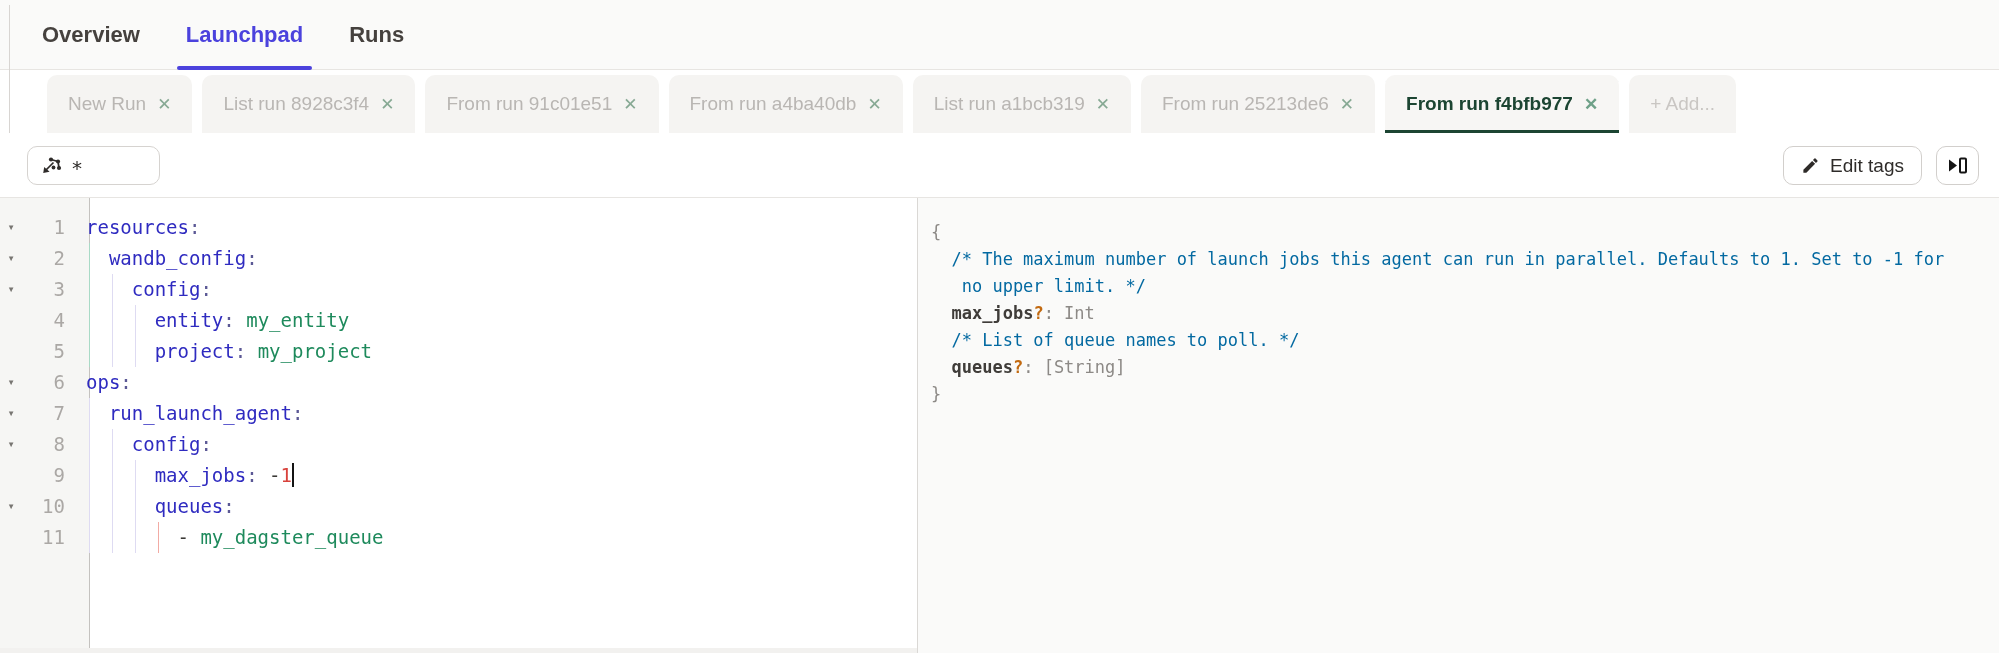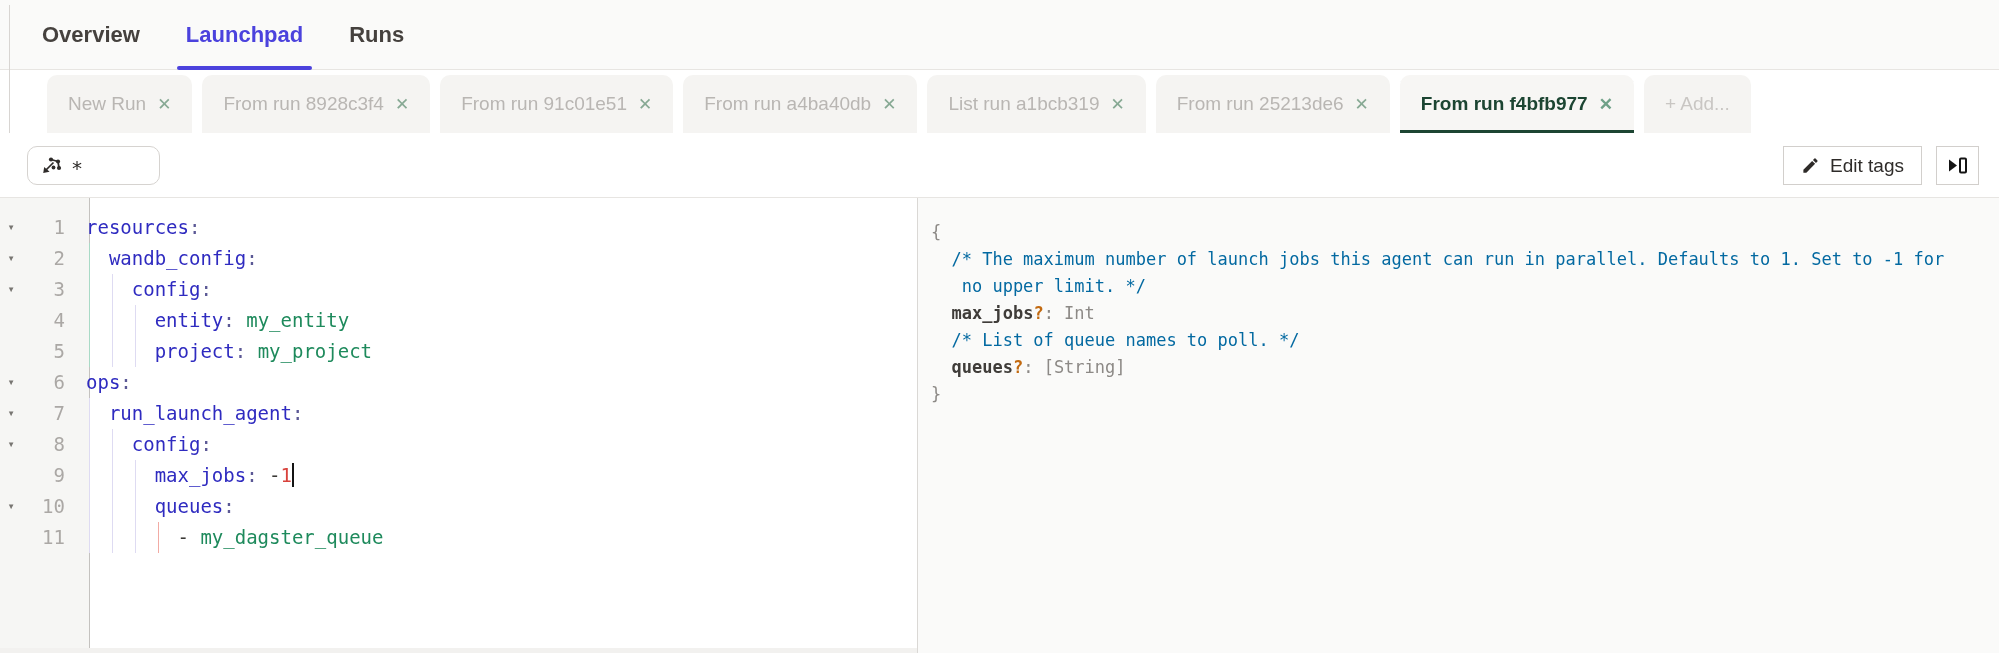--- a/index.html
+++ b/index.html
@@ -46,21 +46,21 @@
     background:#fff; border-bottom:1px solid #E7E5E2;
   }
   .opsel {
     position:absolute; left:27px; top:13px; width:133px; height:39px;
     border:1.5px solid #D6D3D0; border-radius:10px; background:#fff;
     display:flex; align-items:center; gap:9px; padding:0 12px; cursor:text;
   }
   .opsel .star { font-size:20px; color:#2E2B29; font-family:"DejaVu Sans Mono", monospace; padding-top:4px; }
   .btn {
     position:absolute; top:13px; height:39px; background:#fff;
-    border:1px solid #D2CFCC; border-radius:0;
+    border:1px solid #D2CFCC; border-radius:10px;
     display:flex; align-items:center; gap:10px; padding:0 17px;
     font-size:19px; color:#2E2B29; cursor:pointer;
   }
   .btn-edit-tags { right:77px; }
   .btn-expand { right:20px; width:43px; padding:0; justify-content:center; }
   
   .editor {
     position:absolute; top:198px; left:0; width:917px; bottom:0; background:#fff;
     font-family:"DejaVu Sans Mono", monospace; font-size:19px; line-height:31px;
   }
@@ -108,21 +108,21 @@
   <div class="nav-tab">Runs</div>
 </div>
 <div class="left-hair"></div>
 
 <div class="runtabs" id="runTabs">
     <div class="pill">
       <span class="pill-label">New Run</span>
       <span class="x">✕</span>
     </div>
     <div class="pill">
-      <span class="pill-label">From run 8928c3f4</span>
+      <span class="pill-label">List run 8928c3f4</span>
       <span class="x">✕</span>
     </div>
     <div class="pill">
       <span class="pill-label">From run 91c01e51</span>
       <span class="x">✕</span>
     </div>
     <div class="pill">
       <span class="pill-label">From run a4ba40db</span>
       <span class="x">✕</span>
     </div>

